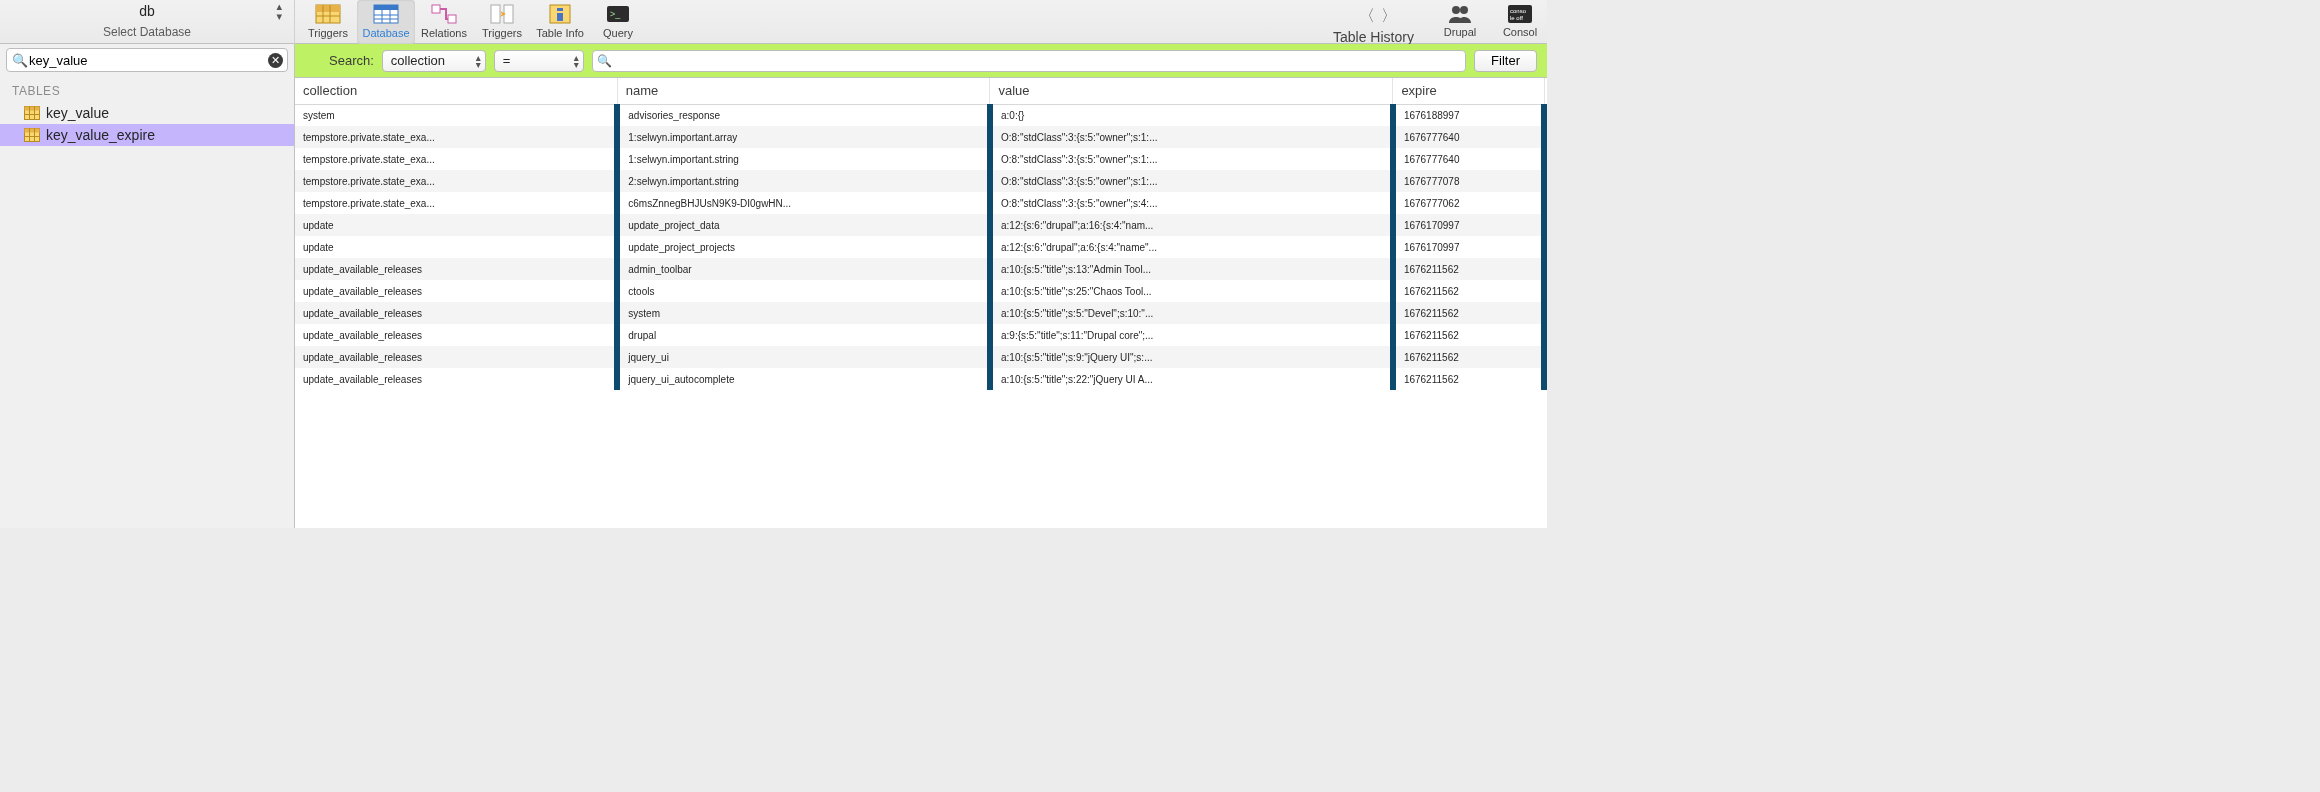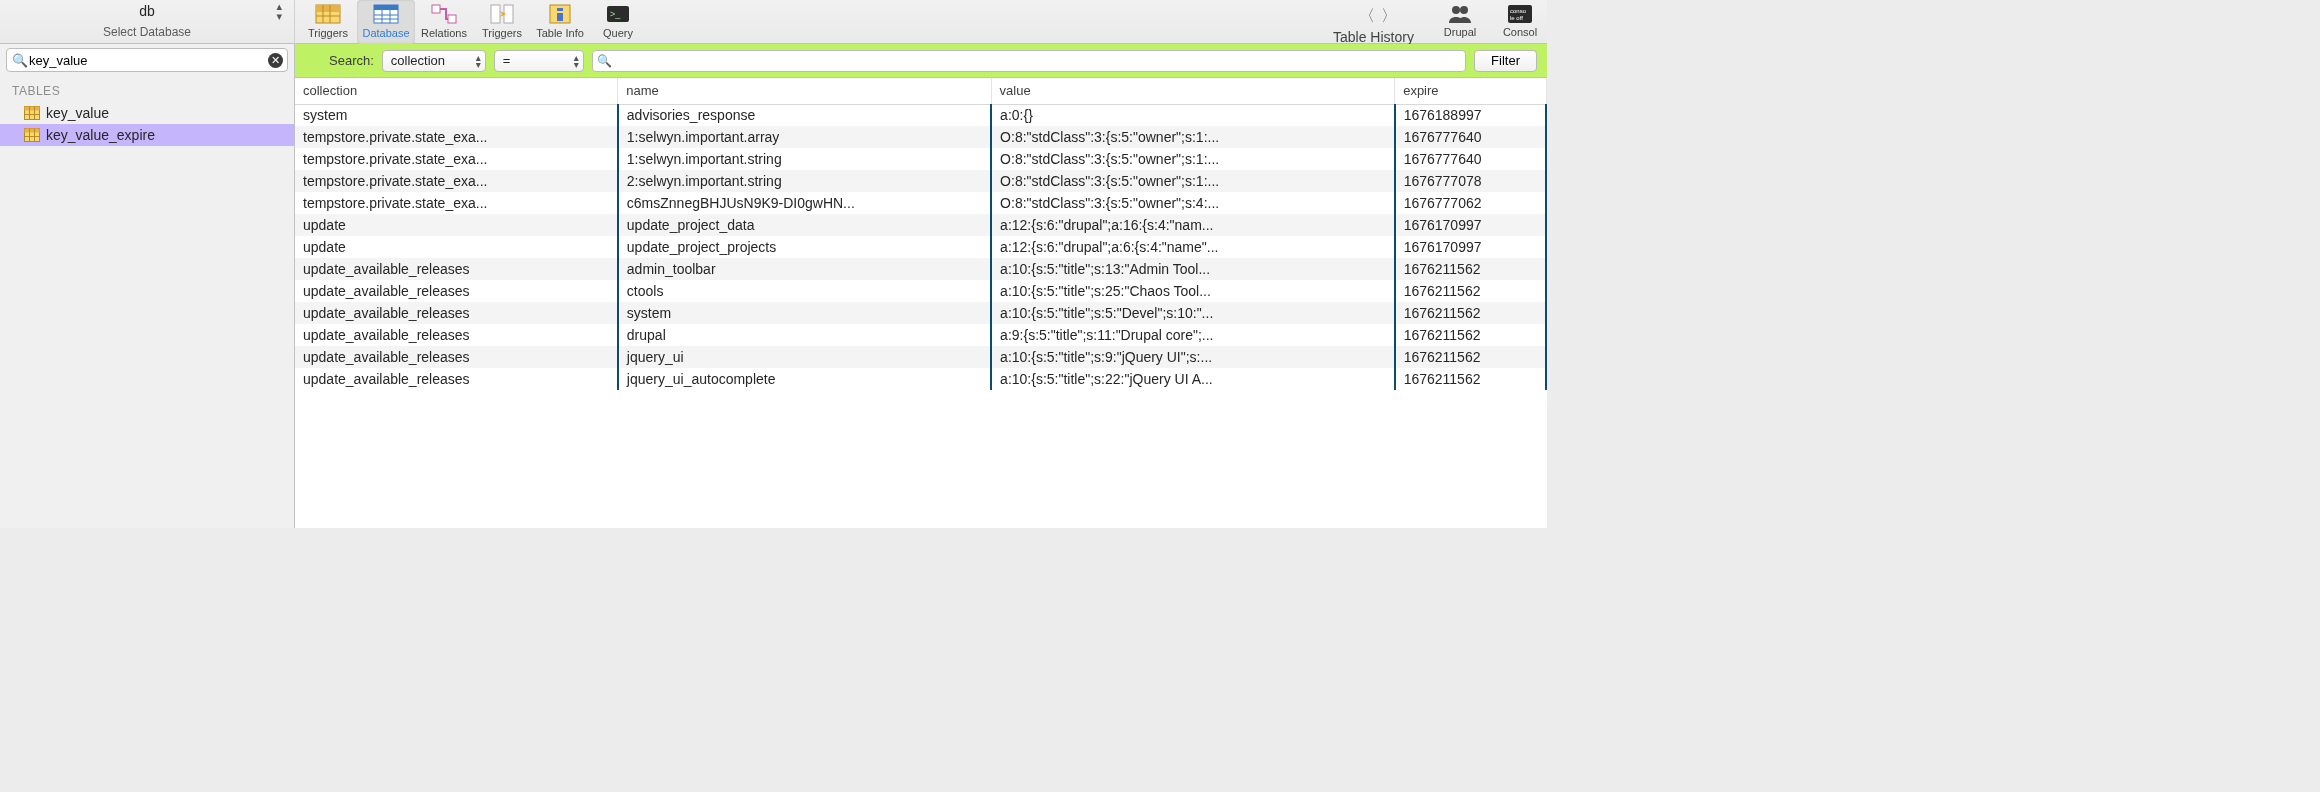--- a/index.html
+++ b/index.html
@@ -54,21 +54,21 @@
 .col-sel { width:104px; }
 .op-sel { width:90px; }
 .fsearch { flex:1; background:#fff; border:1px solid #bcbcbc; border-radius:4px; height:22px; display:flex; align-items:center; padding:0 8px 0 22px; position:relative; }
 .fsearch .mag { position:absolute; left:5px; color:#6d6d6d; font-size:12px; }
 .fsearch input { border:none; outline:none; width:100%; font-size:13px; }
 .filter-btn { background:linear-gradient(#ffffff,#f0f0f0); border:1px solid #b9b9b9; border-radius:4px; height:22px; padding:0 16px; font-size:13px; }
 
 .grid { flex:1; overflow:auto; }
 .grid table { width:100%; border-collapse:collapse; table-layout:fixed; }
 .grid th { text-align:left; font-weight:400; font-size:13px; color:#3d3d3d; padding:4px 8px; border-bottom:1px solid #d8d8d8; border-right:1px solid #e4e4e4; background:#fff; height:26px; }
-.grid td { font-size:14px; padding:1px 8px; border-right:2px solid #0c4a6e; white-space:nowrap; overflow:hidden; text-overflow:ellipsis; height:22px; }
+.grid td { font-size:10px; padding:1px 8px; border-right:6px solid #0c4a6e; white-space:nowrap; overflow:hidden; text-overflow:ellipsis; height:22px; }
 .grid tr.odd td { background:#f4f4f4; }
 .grid col.c0 { width:192px; }
 .grid col.c1 { width:222px; }
 .grid col.c2 { width:240px; }
 .grid col.c3 { width:90px; }
 </style>
 </head>
 <body>
 
 <div class="app">

